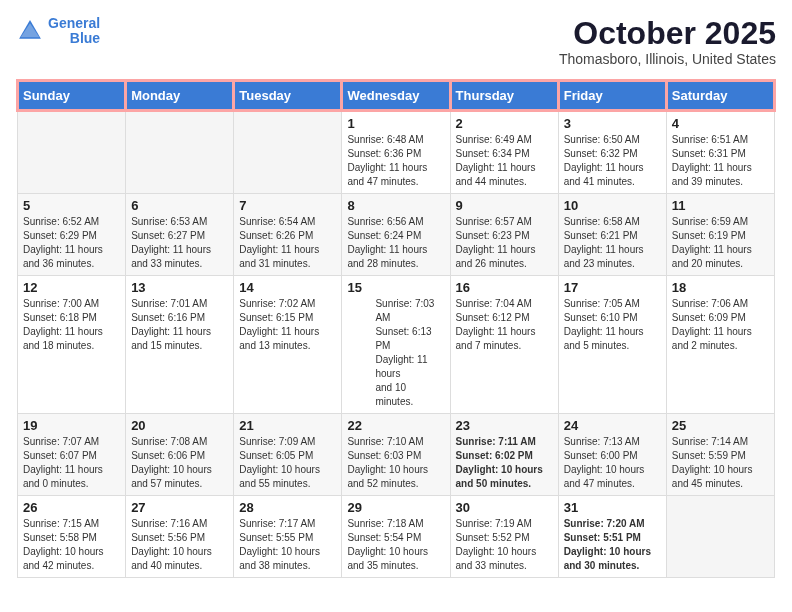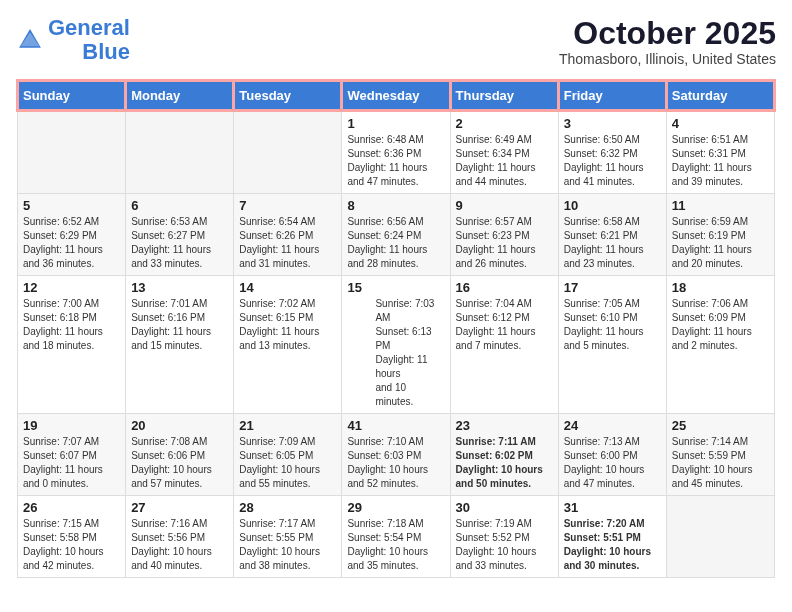--- a/index.html
+++ b/index.html
@@ -15,21 +15,21 @@
       justify-content: space-between;
       align-items: flex-start;
       margin-bottom: 12px;
     }
     .logo {
       display: flex;
       align-items: center;
       gap: 4px;
     }
     .logo-text {
-      font-size: 22px;
+      font-size: 14px;
       font-weight: bold;
       color: #1a1a2e;
       line-height: 1.1;
     }
     .logo-text span {
       color: #3a7bd5;
     }
     .logo-icon {
       width: 28px;
       height: 28px;
@@ -273,21 +273,21 @@
 and 57 minutes.</div>
         </td>
         <td>
           <span class="day-num">21</span>
           <div class="day-info" style="white-space: pre-line;">Sunrise: 7:09 AM
 Sunset: 6:05 PM
 Daylight: 10 hours
 and 55 minutes.</div>
         </td>
         <td>
-          <span class="day-num">41</span>
+          <span class="day-num">22</span>
           <div class="day-info" style="white-space: pre-line;">Sunrise: 7:10 AM
 Sunset: 6:03 PM
 Daylight: 10 hours
 and 52 minutes.</div>
         </td>
         <td>
           <span class="day-num">23</span>
           <div class="day-info" style="white-space: pre-line; font-weight: bold;">Sunrise: 7:11 AM
 Sunset: 6:02 PM
 Daylight: 10 hours

